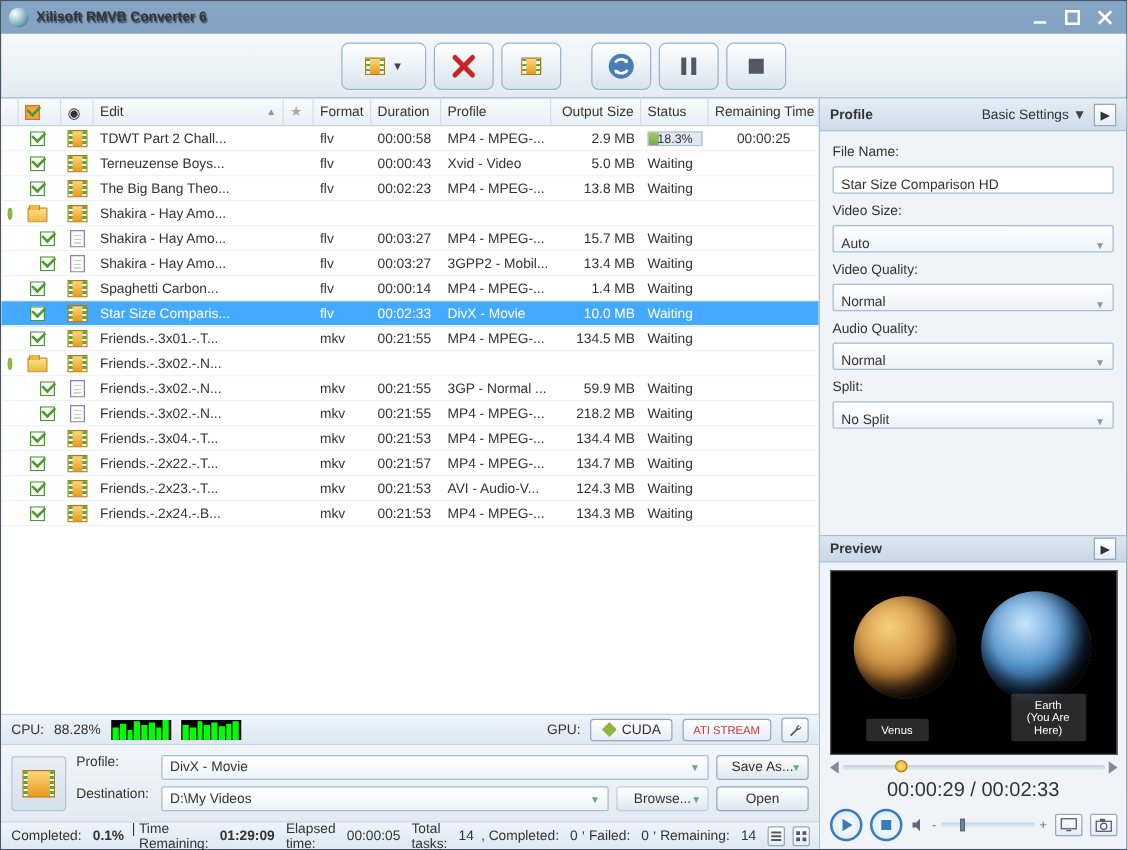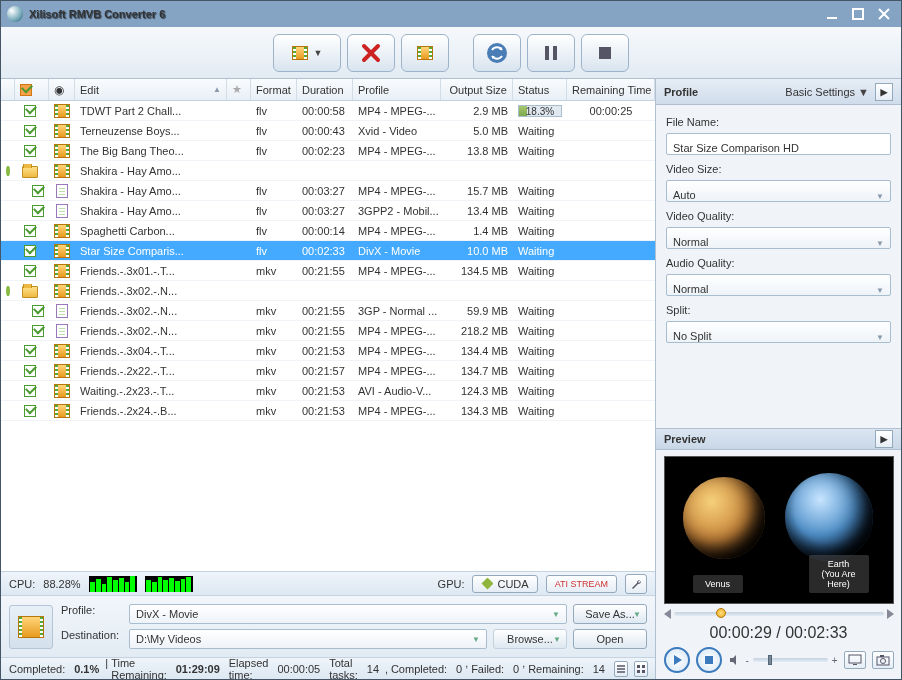--- a/index.html
+++ b/index.html
@@ -431,21 +431,21 @@
             <div class="cell c-rem"></div>
           </div>
           <div class="row">
             <div class="cell c-exp"></div>
             <div class="cell c-chk" style="padding-left:0px">
               <div class="chk-on"></div>
             </div>
             <div class="cell c-type">
               <div class="ic-film"></div>
             </div>
-            <div class="cell c-name">Waiting.-.2x23.-.T...</div>
+            <div class="cell c-name">Friends.-.2x23.-.T...</div>
             <div class="cell c-star"></div>
             <div class="cell c-fmt">mkv</div>
             <div class="cell c-dur">00:21:53</div>
             <div class="cell c-prof">AVI - Audio-V...</div>
             <div class="cell c-out">124.3 MB</div>
             <div class="cell c-stat">Waiting</div>
             <div class="cell c-rem"></div>
           </div>
           <div class="row">
             <div class="cell c-exp"></div>

